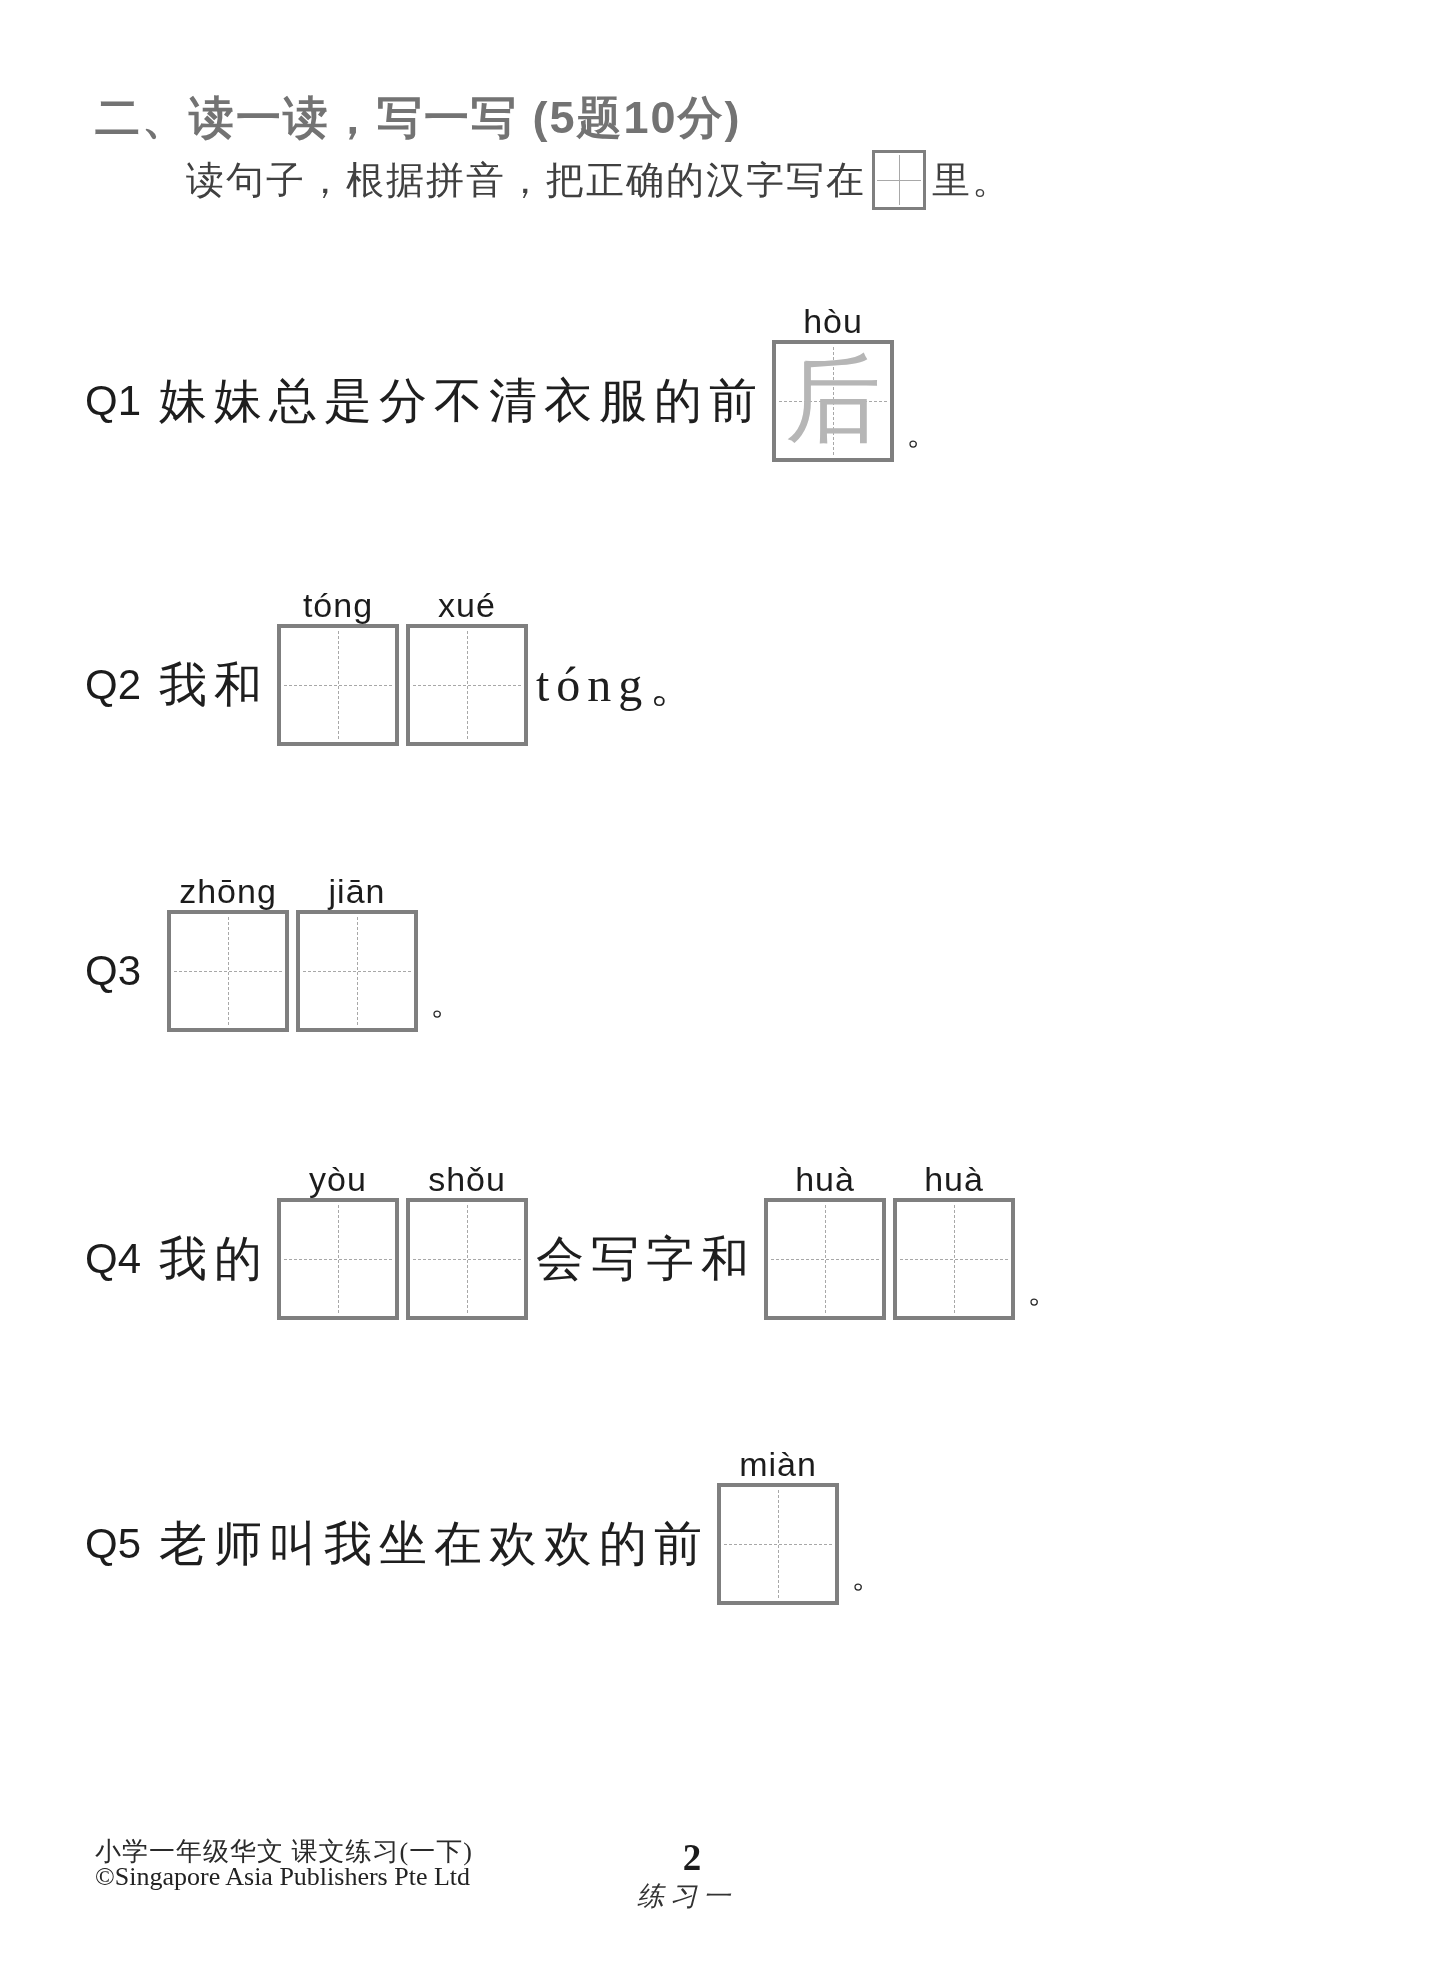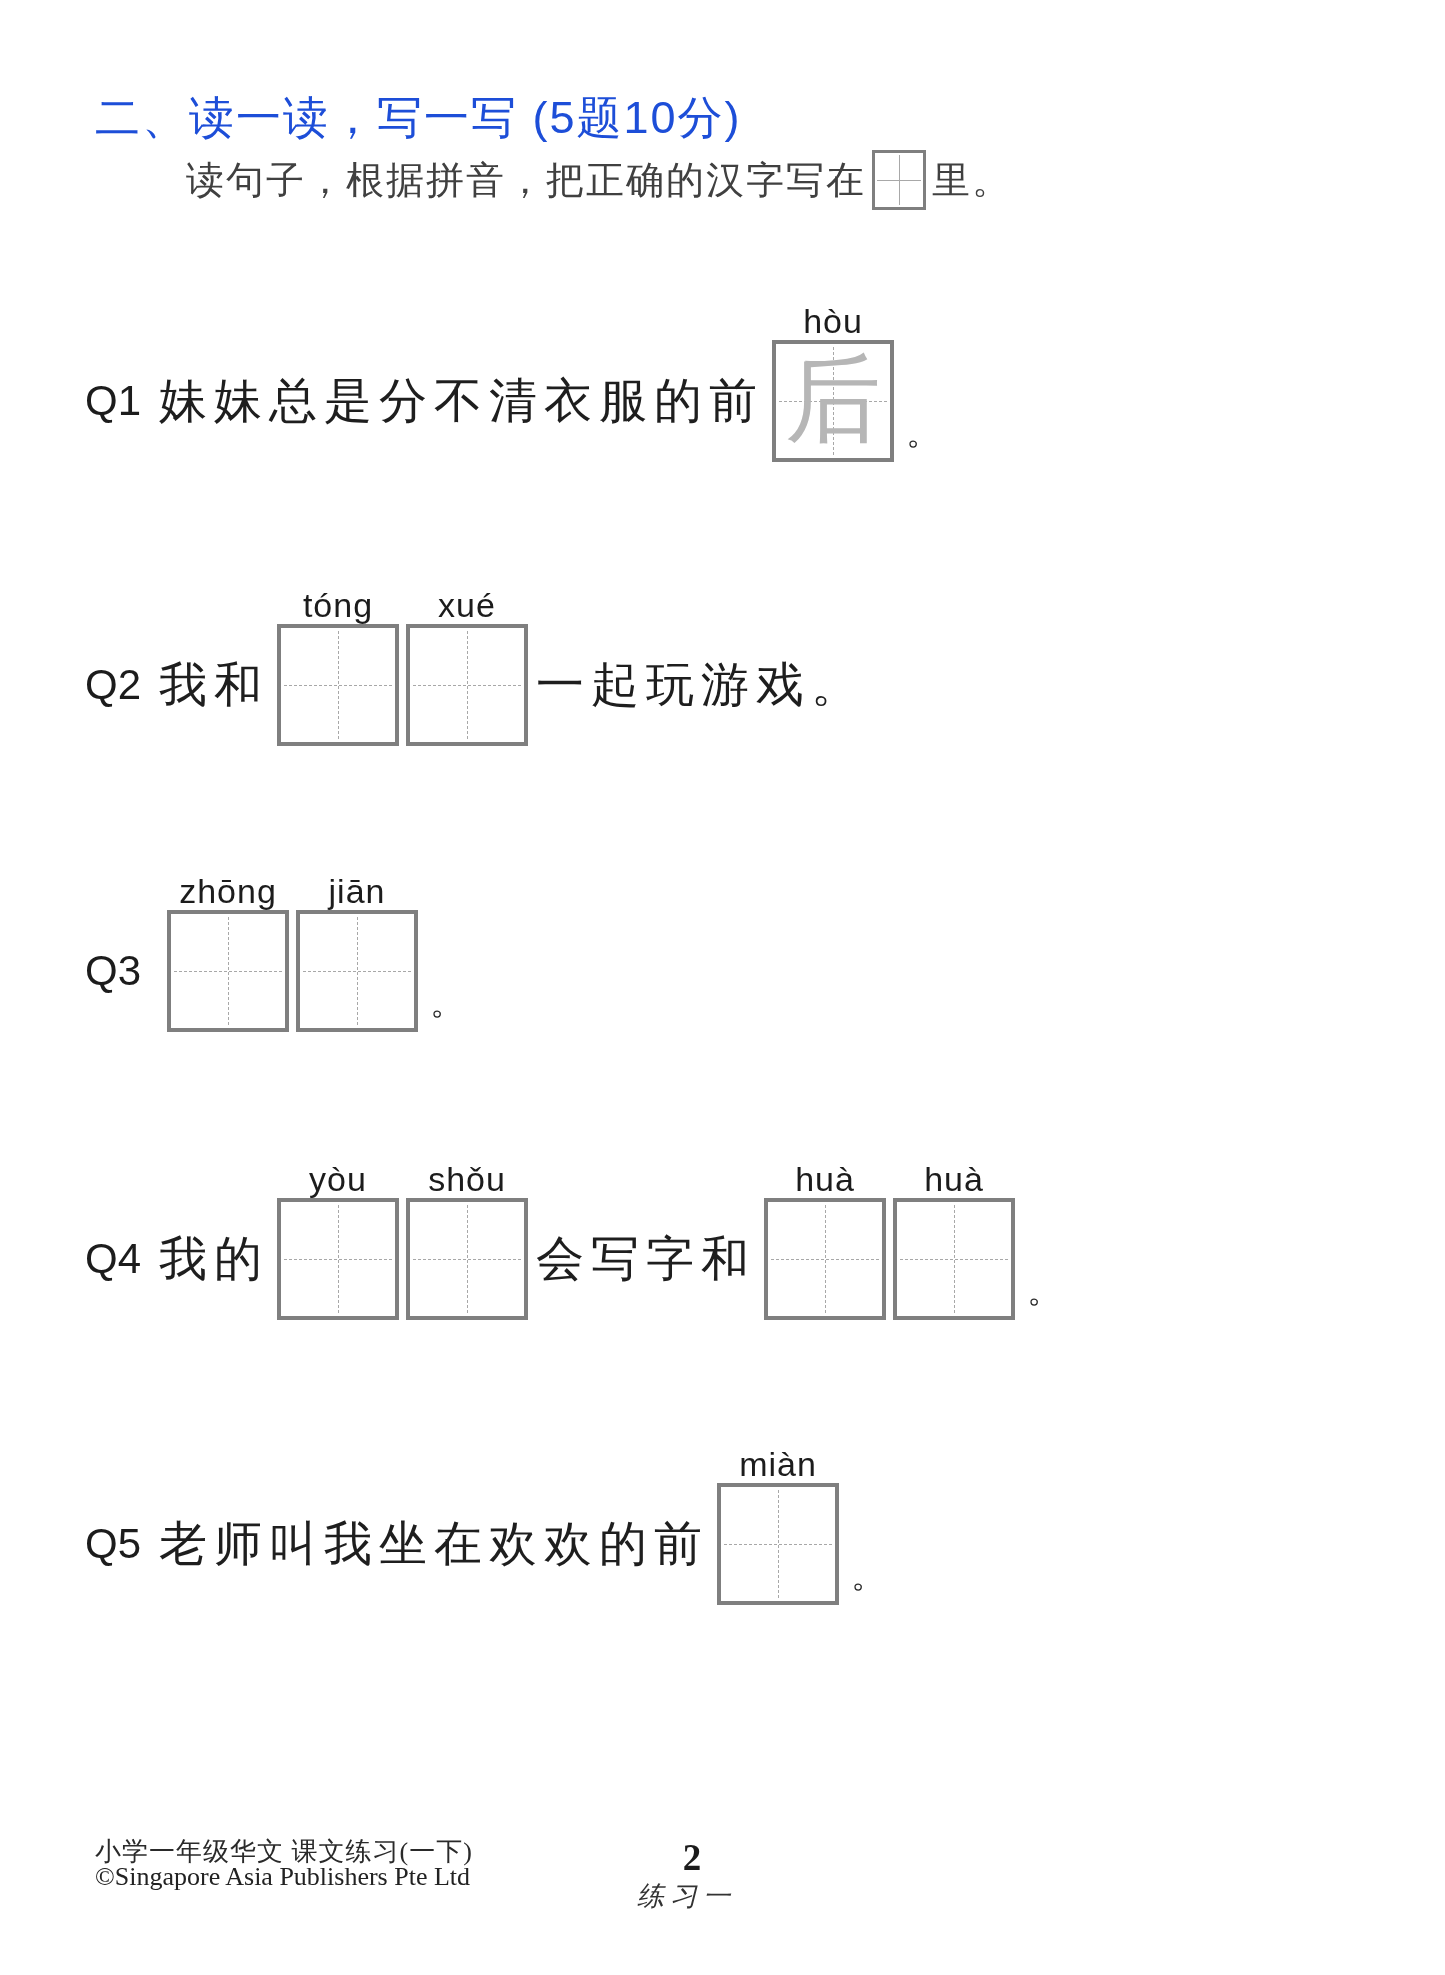--- a/index.html
+++ b/index.html
@@ -10,22 +10,22 @@
     background:#ffffff;
     font-family:"Liberation Serif", serif;
     color:#1d1d1d;
     overflow:hidden;
   }
 
   
   .title {
     position:absolute; left:95px; top:88px;
     font-family:"Liberation Sans", sans-serif;
-    font-weight:400; font-size:45px; letter-spacing:2px;
-    color:#1d4ed8; white-space:nowrap;
+    font-weight:700; font-size:45px; letter-spacing:2px;
+    color:#737373; white-space:nowrap;
   }
   .subtitle {
     position:absolute; left:186px; top:150px;
     font-size:38px; letter-spacing:2px;
     color:#404040; white-space:nowrap;
     display:flex; align-items:center;
   }
   .mini-box {
     display:inline-block; position:relative;
     width:48px; height:54px;
@@ -139,21 +139,21 @@
             <span class="pinyin">tóng</span>
             <span class="hline"></span>
             <span class="vline"></span>
           </span>
           <span class="cell">
             <span class="pinyin">xué</span>
             <span class="hline"></span>
             <span class="vline"></span>
           </span>
         </span>
-        <span class="q-text">一起玩游戏。</span>
+        <span class="q-text">tóng。</span>
       </div>
       <div class="q-row" style="top: 910px;">
         <span class="q-label">Q3</span>
         <span class="box-group">
           <span class="cell">
             <span class="pinyin">zhōng</span>
             <span class="hline"></span>
             <span class="vline"></span>
           </span>
           <span class="cell">

